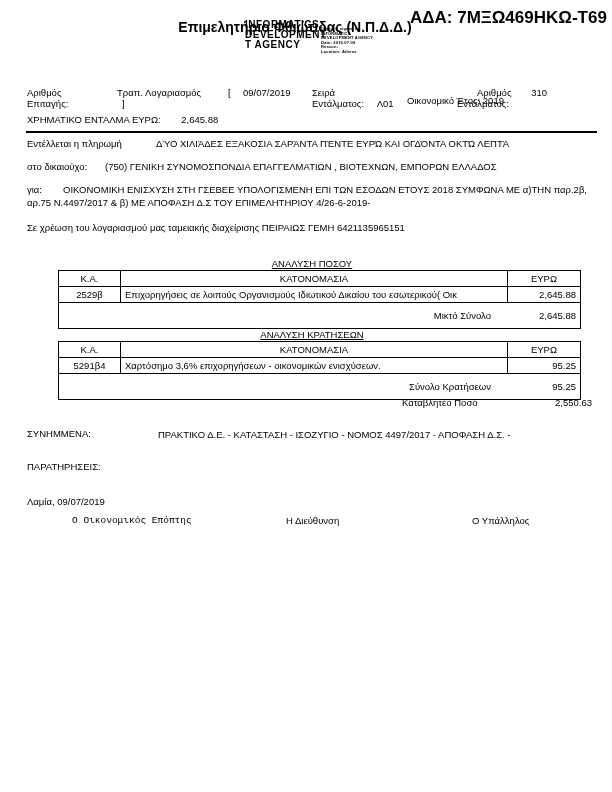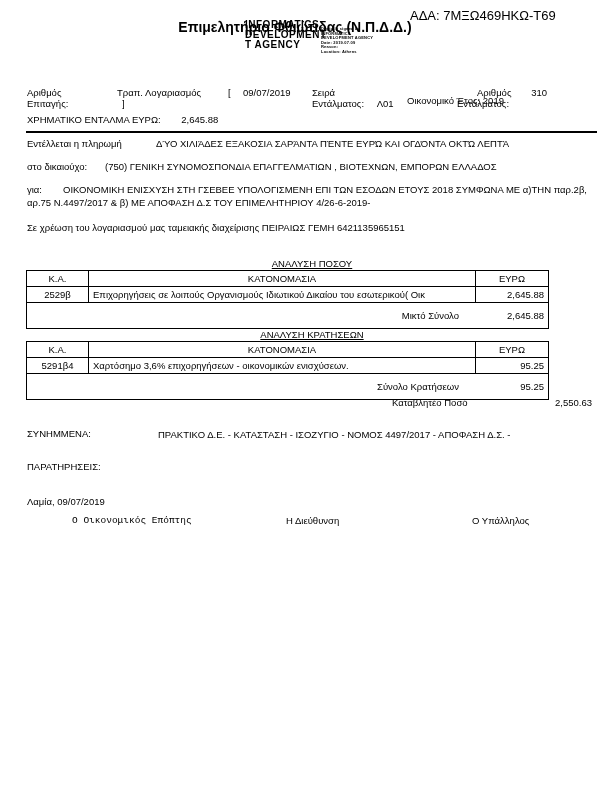--- a/index.html
+++ b/index.html
@@ -3,32 +3,32 @@
 <meta charset="utf-8">
 <style>
   html,body { margin:0; padding:0; background:#e8e8e8; }
   .page {
     position:relative; width:612px; height:792px; margin:0 auto;
     background:#ffffff; color:#000;
     font-family:"Liberation Sans","DejaVu Sans",sans-serif;
     font-size:9.5px; overflow:hidden;
   }
   .abs { position:absolute; white-space:nowrap; }
-  .ada { top:8px; left:410px; font-size:13px; }
+  .ada { top:8px; left:410px; font-size:17px;font-weight:bold; }
   .title-wrap { top:19px; left:0; width:590px; text-align:center; font-size:14px; font-weight:bold; }
   .stamp { top:20px; left:245px; }
   .stamp-big { font-weight:bold; font-size:10px; line-height:10px; letter-spacing:0.5px; color:#000; }
   .stamp-small { position:absolute; left:76px; top:7px; font-size:4px; line-height:4.6px; font-weight:bold; letter-spacing:0.2px; }
   .fiscal { top:69px; left:407px;margin-top:26px; }
   .lbl2 { line-height:11px; }
   .warrant { top:114px; left:27px; }
   .warrant .amt { margin-left:18px; }
   .topline { top:131px; left:26px; width:571px; border-top:2px solid #000; height:0; }
   .sect-title { text-align:center; text-decoration:underline; width:570px; left:27px; white-space:nowrap; }
-  .doc-table { border-collapse:collapse; width:523px; table-layout:fixed; font-size:9.5px; }
+  .doc-table { border-collapse:collapse; width:523px; table-layout:fixed; font-size:9.5px;margin-left:32px; }
   .doc-table td { border:1px solid #000; padding:1px 4px; height:13px; overflow:hidden; white-space:nowrap; }
   .col-ka { width:62px; }
   .col-eur { width:73px; }
   .ctr { text-align:center; }
   .rgt { text-align:right; }
   .total-cell { padding:6px 0 !important; }
   .total-flex { display:flex; align-items:center; }
   .total-flex .tlabel { flex:1; text-align:right; padding-right:12px; }
   .total-flex .tval { width:73px; text-align:right; padding-right:4px; }
   .purpose-block { position:absolute; top:184px; left:27px; width:573px; line-height:12.5px; white-space:normal; }
@@ -160,21 +160,21 @@
       <td colspan="3" class="total-cell">
         <div class="total-flex">
           <span class="tlabel">Σύνολο Κρατήσεων</span>
           <span class="tval">95.25</span>
         </div>
       </td>
     </tr>
   </tbody>
     </table>
 
-  <div class="abs" style="top:397px; left:392px;">Καταβλητέο Ποσό</div>
+  <div class="abs" style="top:397px; left:402px;">Καταβλητέο Ποσό</div>
   <div class="abs" style="top:397px; right:20px;">2,550.63</div>
 
   <div class="abs" style="top:428px; left:27px;">ΣΥΝΗΜΜΕΝΑ:</div>
   <div class="abs att-lines" style="top:428px; left:158px;">
     <div>ΠΡΑΚΤΙΚΟ Δ.Ε. - ΚΑΤΑΣΤΑΣΗ - ΙΣΟΖΥΓΙΟ - ΝΟΜΟΣ 4497/2017 - ΑΠΟΦΑΣΗ Δ.Σ. -</div>
   </div>
 
   <div class="abs" style="top:461px; left:27px;">ΠΑΡΑΤΗΡΗΣΕΙΣ:</div>
 
   <div class="abs" style="top:496px; left:27px; width:570px; text-align:left;">Λαμία, 09/07/2019</div>

